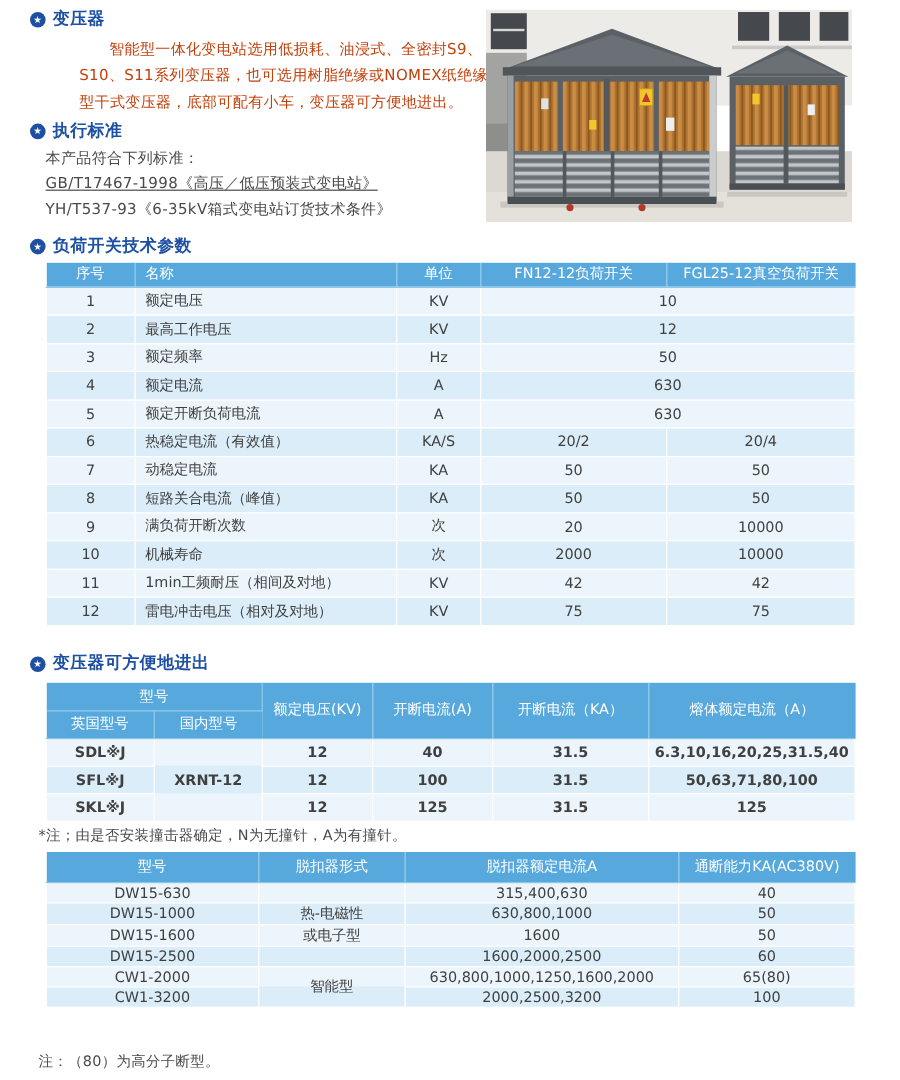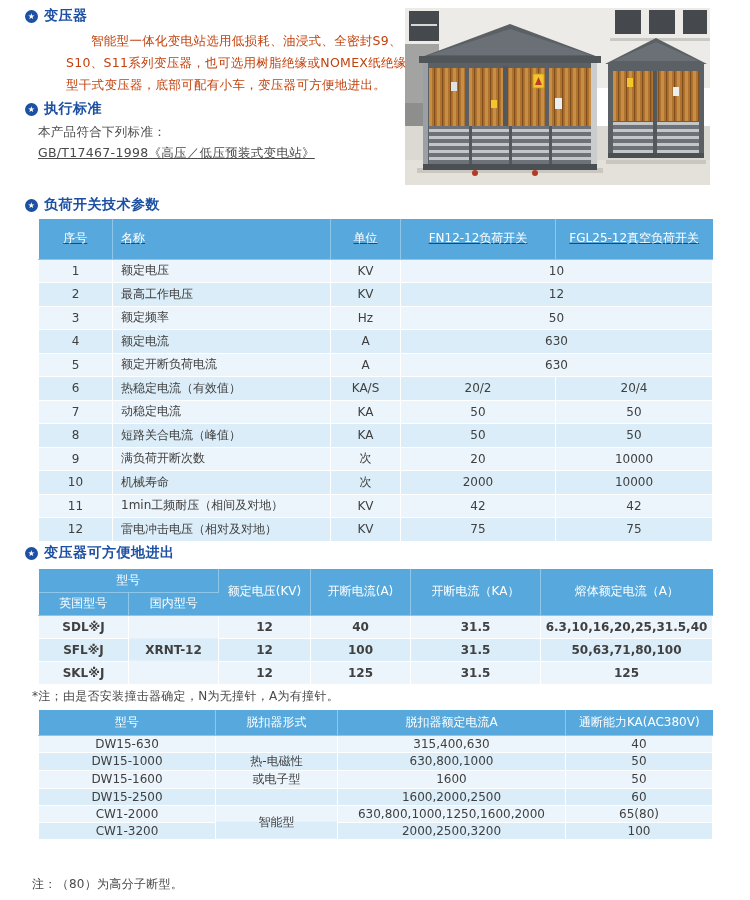--- a/index.html
+++ b/index.html
@@ -22,21 +22,21 @@
             font-size:12px; color:#404040; }
   .t th { background:#57a9dd; color:#ffffff; font-weight:normal; text-align:center;
           border-right:1px solid #8ec7ea; border-bottom:1px solid #8ec7ea; padding:0; }
   .t th:last-child, .t th.noR { border-right:none;text-align:center; }
   .t td { border:1px solid #ffffff; text-align:center; padding:0; vertical-align:middle; }
   .t td.l, .t th.l { text-align:left; padding-left:8px; }
   tr.o td { background:#ecf5fb; }
   tr.e td { background:#dbedf8; }
   td.m3 { background:linear-gradient(#ecf5fb 33.4%, #dbedf8 33.4% 66.7%, #ecf5fb 66.7%) !important; }
   td.m2 { background:linear-gradient(#ecf5fb 50%, #dbedf8 50%) !important; }
-  #t1 thead tr { height:40px;text-decoration:underline; } #t1 tbody tr { height:23.5px; }
+  #t1 thead tr { height:20px; } #t1 tbody tr { height:23.5px; }
   #t2 thead tr { height:23px; } #t2 tbody tr { height:23px;font-weight:bold; }
   #t3 thead tr { height:25px; } #t3 tbody tr { height:17px; }
   .note { position:absolute; font-size:12px; color:#4a4a4a; letter-spacing:.3px; }
 </style>
 </head>
 <body>
 
 <div class="doc">
 
   <div class="sec-title" style="top:7px;">
@@ -105,20 +105,21 @@
     <circle cx="70" cy="165" r="3" fill="#b23b28"></circle>
     <circle cx="130" cy="165" r="3" fill="#b23b28"></circle>
   </svg>
 
   <div class="sec-title" style="top:100px;">
     <span class="bullet">★</span>
     <span>执行标准</span>
   </div>
   <div class="line" style="top:124px;">本产品符合下列标准：</div>
   <div class="line" style="top:145px;text-decoration:underline;">GB/T17467-1998《高压／低压预装式变电站》</div>
+  <div class="line" style="top:166px;">YH/T537-93《6-35kV箱式变电站订货技术条件》</div>
 
   <div class="sec-title" style="top:196px;">
     <span class="bullet">★</span>
     <span>负荷开关技术参数</span>
   </div>
   <table class="t" id="t1" style="top:219px;">
     <colgroup>
         <col style="width:74px">
         <col style="width:218px">
         <col style="width:70px">

